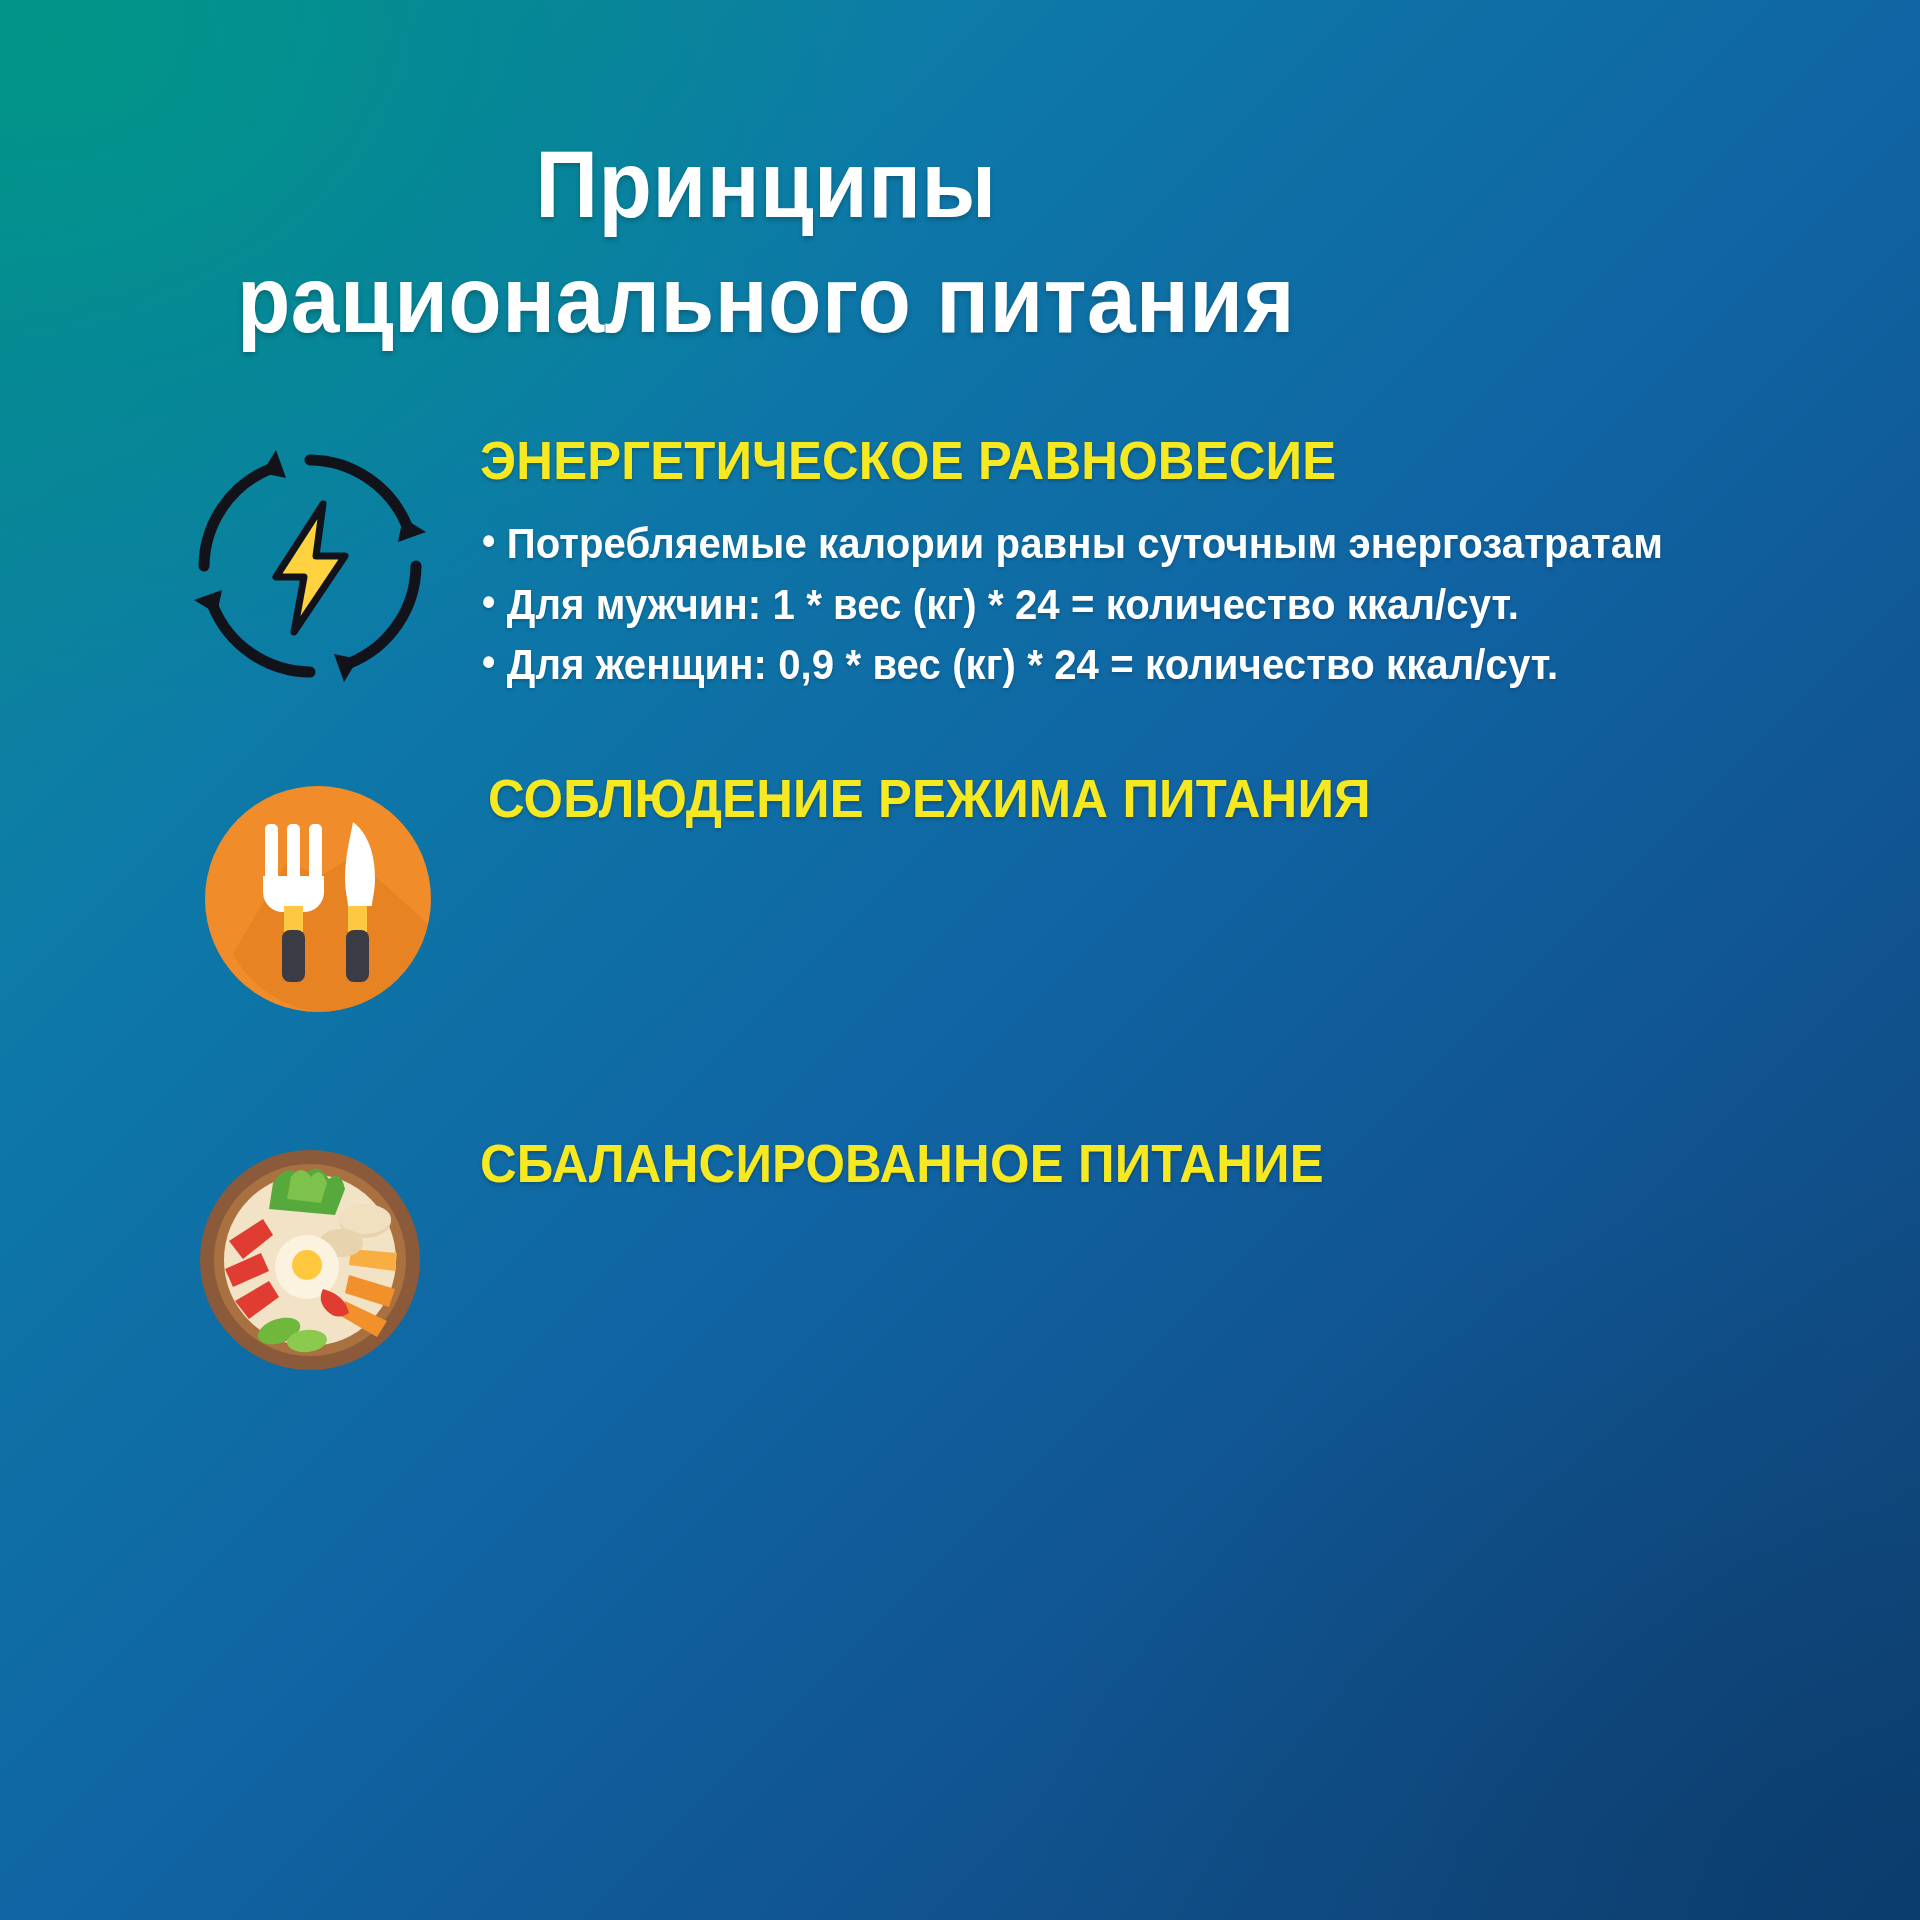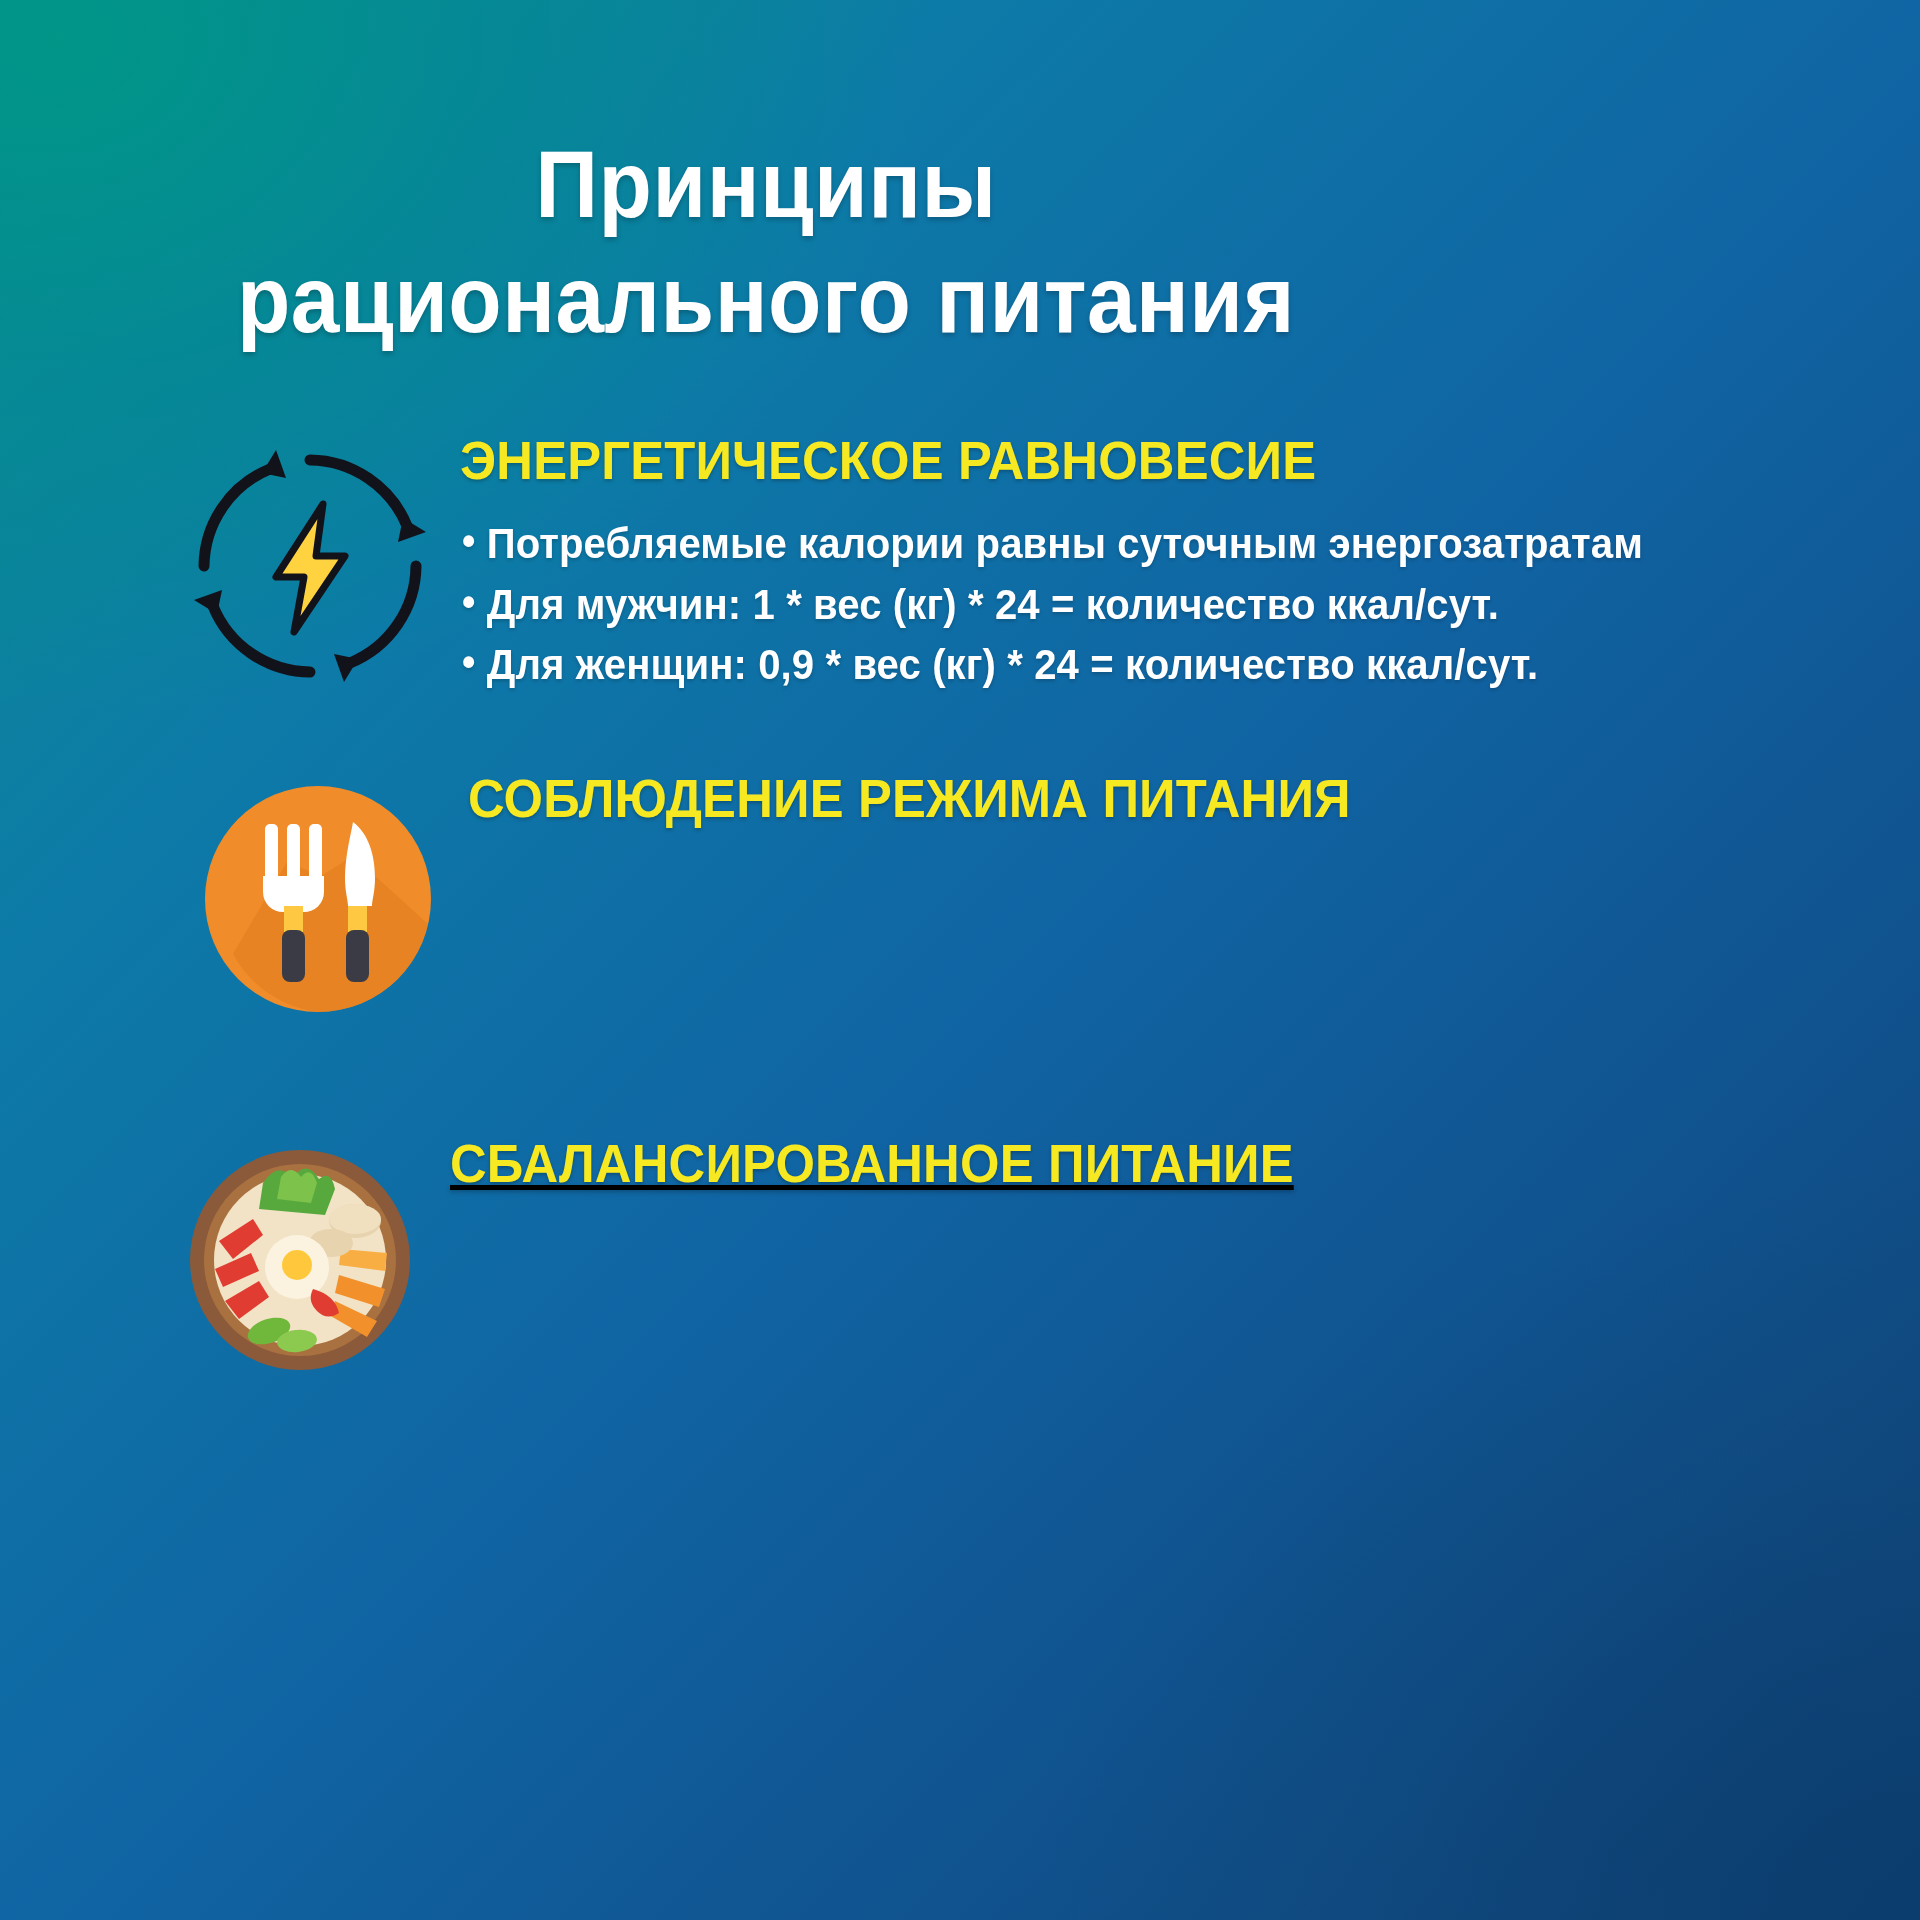--- a/index.html
+++ b/index.html
@@ -28,20 +28,21 @@
     transform:scaleX(0.93);
     text-shadow:0 3px 6px rgba(0,0,0,0.22);
     white-space:nowrap;
   }
 
   
   .section {
     position:absolute;
     display:flex;
     align-items:flex-start;
+    gap:20px;
   }
   .icon-col {
     width:300px;
     min-width:300px;
     display:flex;
     justify-content:center;
     padding-top:14px;
   }
   .text-col { width:1270px; padding-top:0; }
 
@@ -74,21 +75,21 @@
   ul.bullets li::before {
     content:"\2022";
     position:absolute;
     left:2px; top:-2px;
     font-size:40px;
     color:#ffffff;
   }
 
   #sec1 { left:160px; top:432px; }
   #sec2 { left:168px; top:770px; }
-  #sec3 { left:150px; top:1135px;text-decoration:underline; }
+  #sec3 { left:160px; top:1135px; }
 
   
   .icon-energy { width:240px; height:240px; }
 
   
   .icon-cutlery { width:230px; height:230px; }
 
   
   .icon-bowl { width:222px; height:222px; }
 </style>

